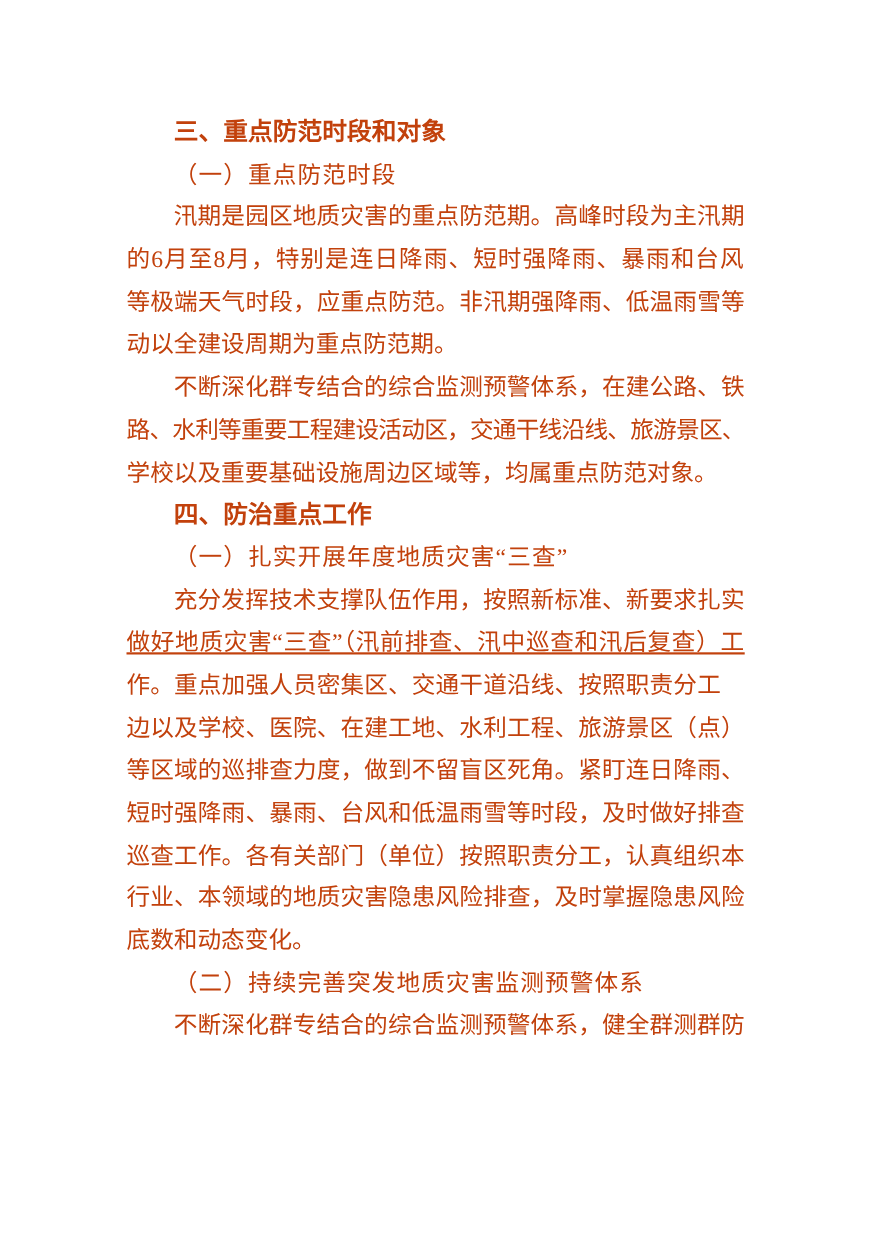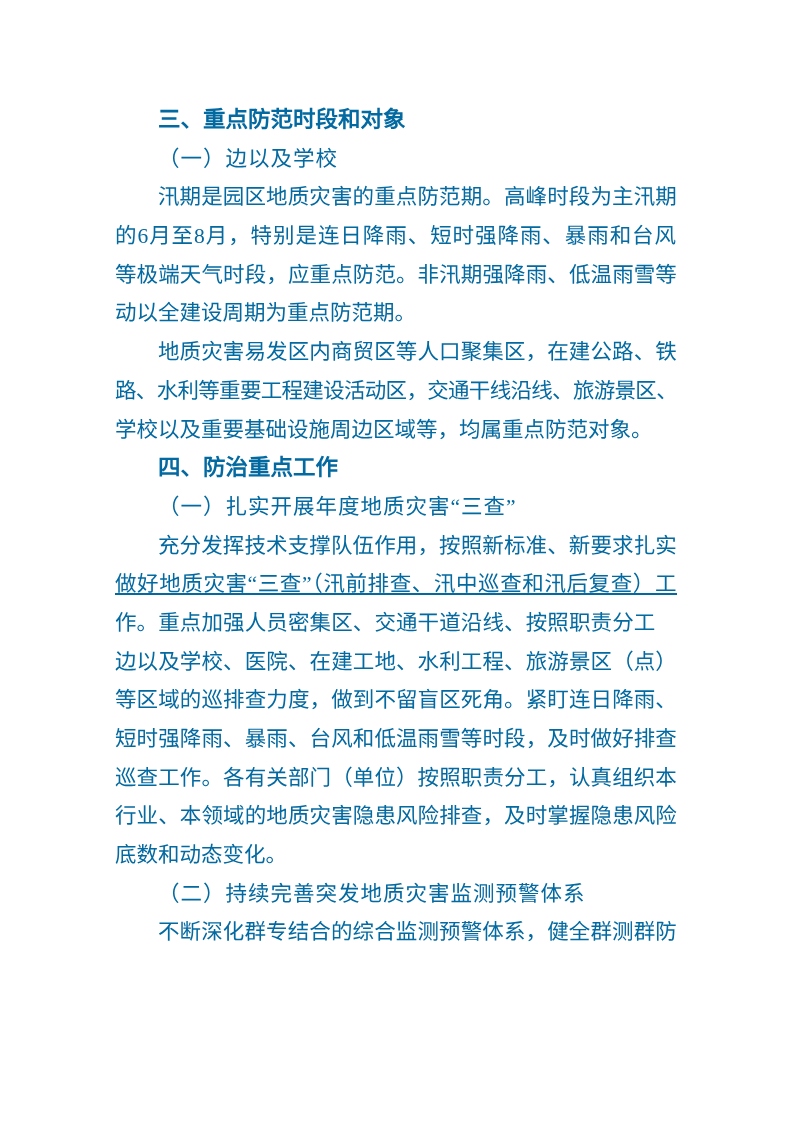--- a/index.html
+++ b/index.html
@@ -7,21 +7,21 @@
     padding: 0;
     background: #ffffff;
   }
   .page {
     position: relative;
     width: 690px;
     height: 1122px;
     background: #ffffff;
     overflow: hidden;
     font-family: "Liberation Serif", "DejaVu Serif", serif;
-    color: #0369a1;
+    color: #c2410c;
   }
   .textblock {
     position: absolute;
     left: 115px;
     top: 101px;
     width: 562px;
   }
   .line {
     height: 38.7px;
     line-height: 38.7px;
@@ -41,26 +41,26 @@
   }
   .indent { text-indent: 43px; }
 </style>
 </head>
 <body>
 
 <div class="page">
   <div class="textblock">
 
     <div class="line h1 indent"><span>三、重点防范时段和对象</span></div>
-    <div class="line h2 indent"><span>（一）边以及学校</span></div>
+    <div class="line h2 indent"><span>（一）重点防范时段</span></div>
     <div class="line just indent"><span style="letter-spacing: 0.124349px; margin-right: -0.124349px;">汛期是园区地质灾害的重点防范期。高峰时段为主汛期</span></div>
     <div class="line just"><span style="letter-spacing: 0.941707px; margin-right: -0.941707px;">的6月至8月，特别是连日降雨、短时强降雨、暴雨和台风</span></div>
     <div class="line just"><span style="letter-spacing: 0.114784px; margin-right: -0.114784px;">等极端天气时段，应重点防范。非汛期强降雨、低温雨雪等</span></div>
     <div class="line"><span>动以全建设周期为重点防范期。</span></div>
-    <div class="line just indent"><span style="letter-spacing: 0.124349px; margin-right: -0.124349px;">地质灾害易发区内商贸区等人口聚集区，在建公路、铁</span></div>
+    <div class="line just indent"><span style="letter-spacing: 0.124349px; margin-right: -0.124349px;">不断深化群专结合的综合监测预警体系，在建公路、铁</span></div>
     <div class="line just"><span style="letter-spacing: -0.685764px; margin-right: 0.685764px;">路、水利等重要工程建设活动区，交通干线沿线、旅游景区、</span></div>
     <div class="line"><span>学校以及重要基础设施周边区域等，均属重点防范对象。</span></div>
     <div class="line h1 indent"><span>四、防治重点工作</span></div>
     <div class="line h2 indent"><span>（一）扎实开展年度地质灾害“三查”</span></div>
     <div class="line just indent"><span style="letter-spacing: 0.124349px; margin-right: -0.124349px;">充分发挥技术支撑队伍作用，按照新标准、新要求扎实</span></div>
     <div class="line just"><span style="letter-spacing: 0.59838px; margin-right: -0.59838px; text-decoration: underline;">做好地质灾害“三查”（汛前排查、汛中巡查和汛后复查）工</span></div>
     <div class="line just"><span style="letter-spacing: 0.114784px; margin-right: -0.114784px;">作。重点加强人员密集区、交通干道沿线、按照职责分工</span></div>
     <div class="line just"><span style="letter-spacing: 0.114784px; margin-right: -0.114784px;">边以及学校、医院、在建工地、水利工程、旅游景区（点）</span></div>
     <div class="line just"><span style="letter-spacing: 0.114784px; margin-right: -0.114784px;">等区域的巡排查力度，做到不留盲区死角。紧盯连日降雨、</span></div>
     <div class="line just"><span style="letter-spacing: 0.114784px; margin-right: -0.114784px; text-align: right;">短时强降雨、暴雨、台风和低温雨雪等时段，及时做好排查</span></div>

